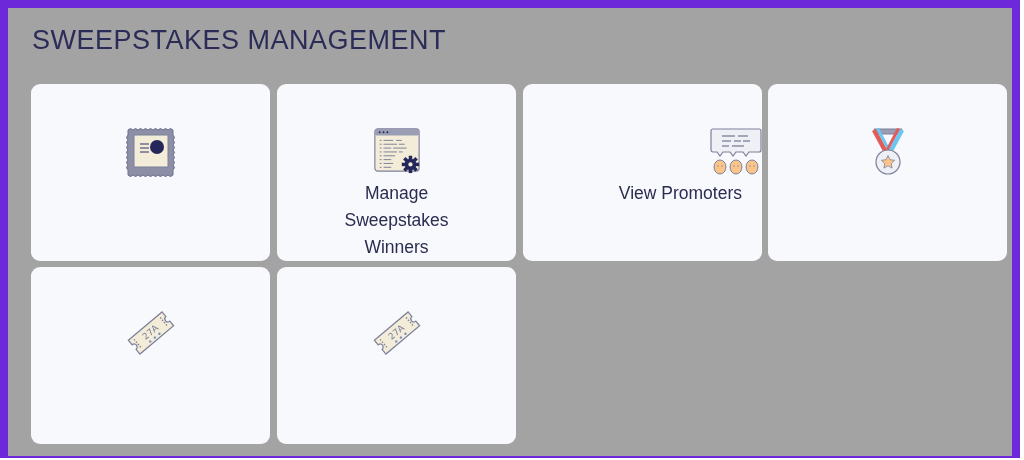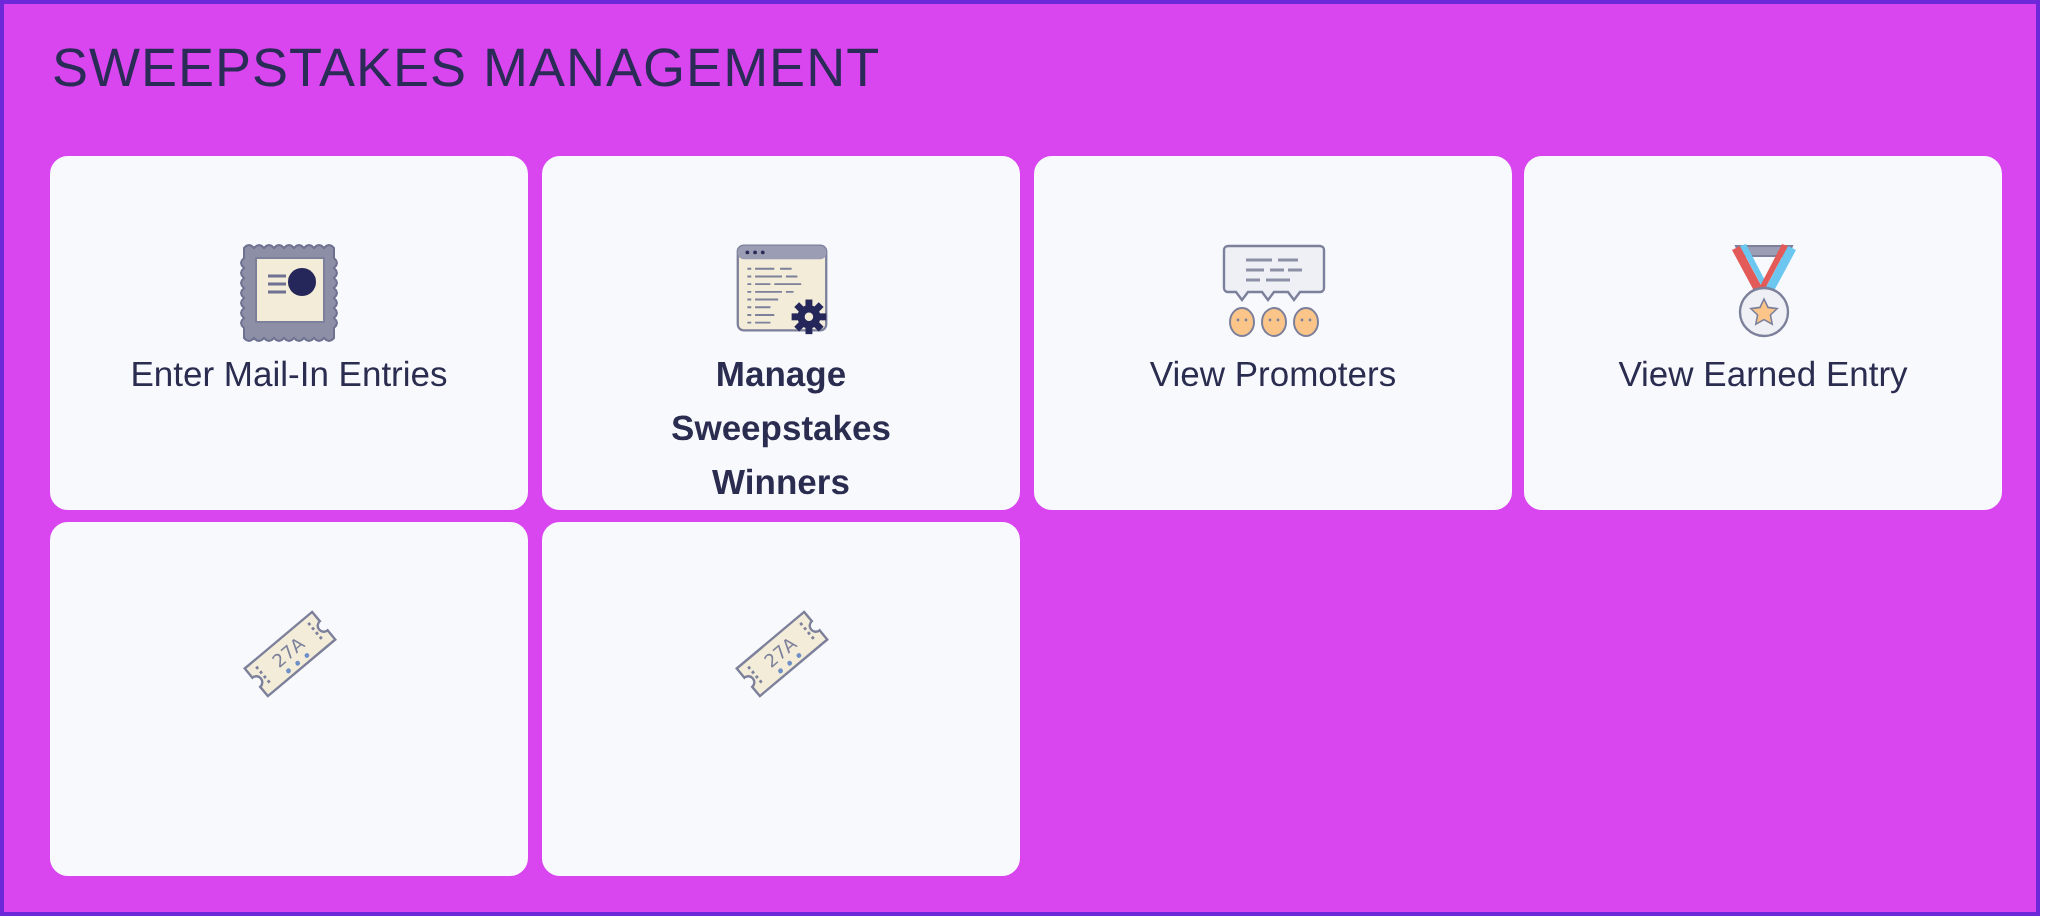--- a/index.html
+++ b/index.html
@@ -1,19 +1,19 @@
 <!DOCTYPE html>
 <html><head>
 <meta charset="utf-8">
 <style>
   html, body { margin: 0; padding: 0; background: #ffffff; }
   body { width: 1024px; height: 460px; position: relative; overflow: hidden; font-family: "Liberation Sans", "DejaVu Sans", sans-serif; }
   .frame {
     position: absolute; left: 0; top: 0; width: 1020px; height: 458px;
-    border: 2px solid #6d28d9; border-bottom-width: 2px; box-sizing: border-box; background: #d946ef;
+    border: 8px solid #6d28d9; border-bottom-width: 2px; box-sizing: border-box; background: #a3a3a3;
   }
   .title {
     position: absolute; left: 24px; top: 17px; margin: 0;
     font-size: 27px; font-weight: 400; letter-spacing: 0.5px; color: #2a2c57;
   }
   .grid { position: absolute; left: 23px; top: 76px; width: 976px; }
   .card {
     position: absolute; width: 239px; height: 177px; background: #f8f9fd;
     border-radius: 9px; display: flex; flex-direction: column; align-items: center;
     cursor: pointer;
@@ -34,21 +34,20 @@
 
   <div class="grid">
 
     <div class="card" style="left:0;top:0;">
       <svg class="icon" viewBox="0 0 52 52">
         <path d="M3 5 q2.5 -3 5 0 q2.5 -3 5 0 q2.5 -3 5 0 q2.5 -3 5 0 q2.5 -3 5 0 q2.5 -3 5 0 q2.5 -3 5 0 q2.5 -3 5 0 q2.5 -3 5 0 v5 q3 2.5 0 5 q3 2.5 0 5 q3 2.5 0 5 q3 2.5 0 5 q3 2.5 0 5 q3 2.5 0 5 q3 2.5 0 5 v5 q-2.5 3 -5 0 q-2.5 3 -5 0 q-2.5 3 -5 0 q-2.5 3 -5 0 q-2.5 3 -5 0 q-2.5 3 -5 0 q-2.5 3 -5 0 q-2.5 3 -5 0 q-2.5 3 -5 0 v-5 q-3 -2.5 0 -5 q-3 -2.5 0 -5 q-3 -2.5 0 -5 q-3 -2.5 0 -5 q-3 -2.5 0 -5 q-3 -2.5 0 -5 q-3 -2.5 0 -5 z" fill="#8c8fa6" stroke="#6e7190" stroke-width="1"></path>
         <rect x="9" y="10" width="34" height="32" fill="#f2ecd9" stroke="#7d809a" stroke-width="1"></rect>
         <circle cx="32" cy="22" r="7" fill="#25275a"></circle>
         <path d="M15 19 h9 M15 23 h9 M15 27 h9" stroke="#6e7190" stroke-width="1.4" fill="none"></path>
       </svg>
-      <div class="label">Enter Mail-In Entries</div>
     </div>
 
     <div class="card two-line" style="left:246px;top:0;">
       <svg class="icon" viewBox="0 0 52 52" style="margin-top:41px">
         <rect x="3" y="4" width="46" height="44" rx="3" fill="#f2ecd9" stroke="#7d809a" stroke-width="1.2"></rect>
         <rect x="3" y="4" width="46" height="7" rx="3" fill="#9a9db3"></rect>
         <circle cx="8" cy="7.5" r="1" fill="#2a2c57"></circle>
           <circle cx="12" cy="7.5" r="1" fill="#2a2c57"></circle>
           <circle cx="16" cy="7.5" r="1" fill="#2a2c57"></circle>
         <g stroke="#7d809a" stroke-width="1">
@@ -63,24 +62,24 @@
         </g>
         <g transform="translate(40,41)" fill="#25275a">
           <circle r="6"></circle>
           <rect x="-1.8" y="-9" width="3.6" height="18"></rect>
           <rect x="-9" y="-1.8" width="18" height="3.6"></rect>
           <rect x="-1.8" y="-9" width="3.6" height="18" transform="rotate(45)"></rect>
           <rect x="-1.8" y="-9" width="3.6" height="18" transform="rotate(-45)"></rect>
           <circle r="2.2" fill="#f2ecd9"></circle>
         </g>
       </svg>
-      <div class="label" style="padding:0 60px;font-weight:bold;">Manage Sweepstakes Winners</div>
+      <div class="label" style="padding:0 60px;">Manage Sweepstakes Winners</div>
     </div>
 
-    <div class="card" style="left:492px;top:0;">
+    <div class="card" style="left:492px;top:0;align-items:flex-end;">
       <svg class="icon" viewBox="0 0 52 52">
         <path d="M3 4 h46 a2 2 0 0 1 2 2 v19 a2 2 0 0 1 -2 2 h-10 l-3 4 l-3 -4 h-7 l-3 4 l-3 -4 h-7 l-3 4 l-3 -4 h-4 a2 2 0 0 1 -2 -2 v-19 a2 2 0 0 1 2 -2 z" fill="#eef0f5" stroke="#7d809a" stroke-width="1.2"></path>
         <path d="M12 11h13 M28 11h10 M12 16h9 M24 16h7 M33 16h7 M12 21h7 M22 21h12" stroke="#8c8fa6" stroke-width="1.4"></path>
         <g fill="#fbc58a" stroke="#7d809a" stroke-width="1">
           <ellipse cx="10" cy="42" rx="6" ry="7"></ellipse>
           <ellipse cx="26" cy="42" rx="6" ry="7"></ellipse>
           <ellipse cx="42" cy="42" rx="6" ry="7"></ellipse>
         </g>
         <g fill="#7d809a">
           <circle cx="8" cy="41" r=".7"></circle>
@@ -97,21 +96,20 @@
     <div class="card" style="left:737px;top:0;">
       <svg class="icon" viewBox="0 0 52 52">
         <path d="M12 4 h28 l-2 5 h-24 z" fill="#9a9db3" stroke="#7d809a" stroke-width="1"></path>
         <path d="M10 6 l4 -2 l14 26 l-4 2 z" fill="#e25b58"></path>
         <path d="M14 4 l3 -1 l13 25 l-2 2 z" fill="#6bc7f0"></path>
         <path d="M42 6 l-4 -2 l-14 26 l4 2 z" fill="#6bc7f0"></path>
         <path d="M38 4 l-3 -1 l-13 25 l2 2 z" fill="#e25b58"></path>
         <circle cx="26" cy="37" r="12" fill="#eef0f5" stroke="#7d809a" stroke-width="1.2"></circle>
         <path d="M26 30.5 l2 4.2 l4.6 .6 l-3.4 3.2 l.9 4.6 l-4.1 -2.3 l-4.1 2.3 l.9 -4.6 l-3.4 -3.2 l4.6 -.6 z" fill="#fbc58a" stroke="#7d809a" stroke-width=".8"></path>
       </svg>
-      <div class="label">View Earned Entry</div>
     </div>
 
     <div class="card two-line" style="left:0;top:183px;">
       <svg class="icon" viewBox="0 0 52 52" style="margin-top:40px">
         <g transform="rotate(-40 26 26)">
           <path d="M4 17 h44 v6 a3 3 0 0 0 0 6 v6 h-44 v-6 a3 3 0 0 0 0 -6 z" fill="#f2ecd9" stroke="#7d809a" stroke-width="1.2"></path>
           <path d="M9 20 v12 M43 20 v12" stroke="#7d809a" stroke-width="1.4" stroke-dasharray="1.4 1.6"></path>
           <text x="26" y="28" font-size="9" text-anchor="middle" fill="#7d809a" font-family="DejaVu Sans, sans-serif">27A</text>
           <g fill="#6e8fc7">
               <circle cx="20" cy="32" r="1.2"></circle>

